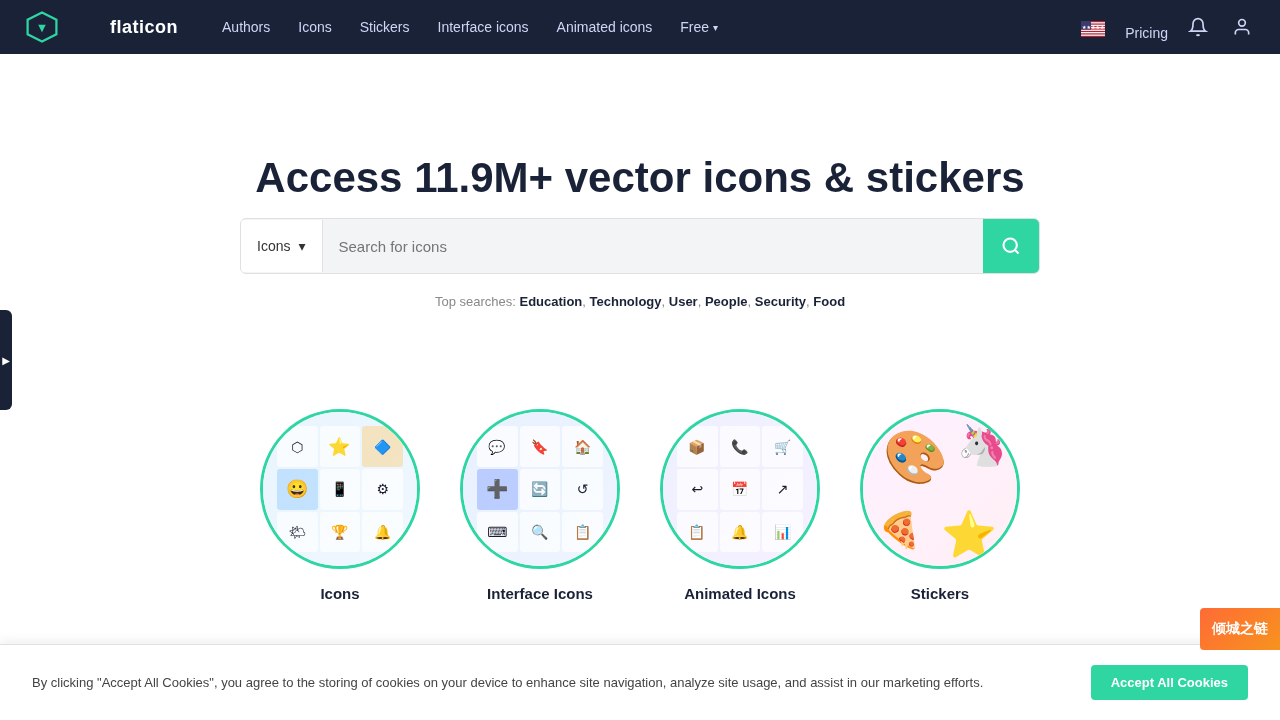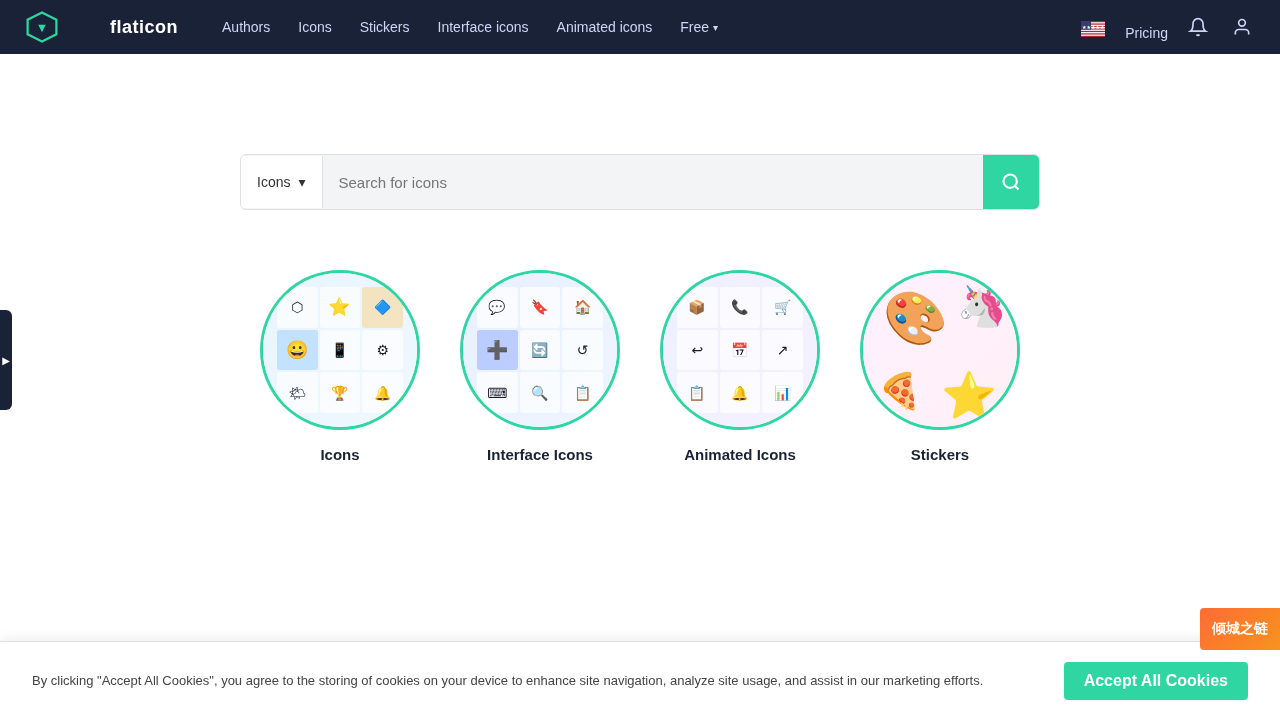--- a/index.html
+++ b/index.html
@@ -215,21 +215,21 @@
       background: #fff;
       font-size: 13px;
       cursor: pointer;
       color: #333;
     }
     .btn-accept-all {
       padding: 10px 20px;
       background: #2fd6a2;
       border: none;
       border-radius: 4px;
-      font-size: 16px;
+      font-size: 13px;
       font-weight: 600;
       cursor: pointer;
       color: #fff;
     }
 
     
     .side-widget {
       position: fixed;
       left: 0;
       top: 50%;
@@ -325,35 +325,45 @@
     </div>
   </div>
 </nav>
 
 <div class="side-widget">
   <span class="side-widget-arrow">▶</span>
 </div>
 
 <div style="margin-top: 54px;">
   <div class="hero">
+    <h1 class="hero-title">Access 11.9M+ vector icons &amp; stickers</h1>
 
     <div class="search-bar">
       <div class="search-type">
         <span>Icons</span>
         <span>▾</span>
       </div>
       <input class="search-input" type="text" placeholder="Search for icons" style="">
       <button class="search-btn">
         <svg width="20" height="20" viewBox="0 0 24 24" fill="none" stroke="#fff" stroke-width="2.5">
           <circle cx="11" cy="11" r="8"></circle>
           <line x1="21" y1="21" x2="16.65" y2="16.65"></line>
         </svg>
       </button>
     </div>
 
+    <div class="top-searches">
+      <span>Top searches:</span>
+      <a>Education</a>,
+      <a>Technology</a>,
+      <a>User</a>,
+      <a>People</a>,
+      <a>Security</a>,
+      <a>Food</a>
+    </div>
   </div>
 
   <div class="categories">
 
     <div class="category-card">
       <div class="category-circle">
         <div style="width:100%;height:100%;display:grid;grid-template-columns:repeat(3,1fr);grid-template-rows:repeat(3,1fr);gap:2px;padding:14px;background:linear-gradient(135deg,#e8f4fd,#f0f8ff);">
           <div style="display:flex;align-items:center;justify-content:center;font-size:14px;background:rgba(255,255,255,0.7);border-radius:3px;">⬡</div>
           <div style="display:flex;align-items:center;justify-content:center;font-size:18px;background:rgba(255,255,255,0.7);border-radius:3px;">⭐</div>
           <div style="display:flex;align-items:center;justify-content:center;font-size:14px;background:rgba(255,200,100,0.4);border-radius:3px;">🔷</div>

